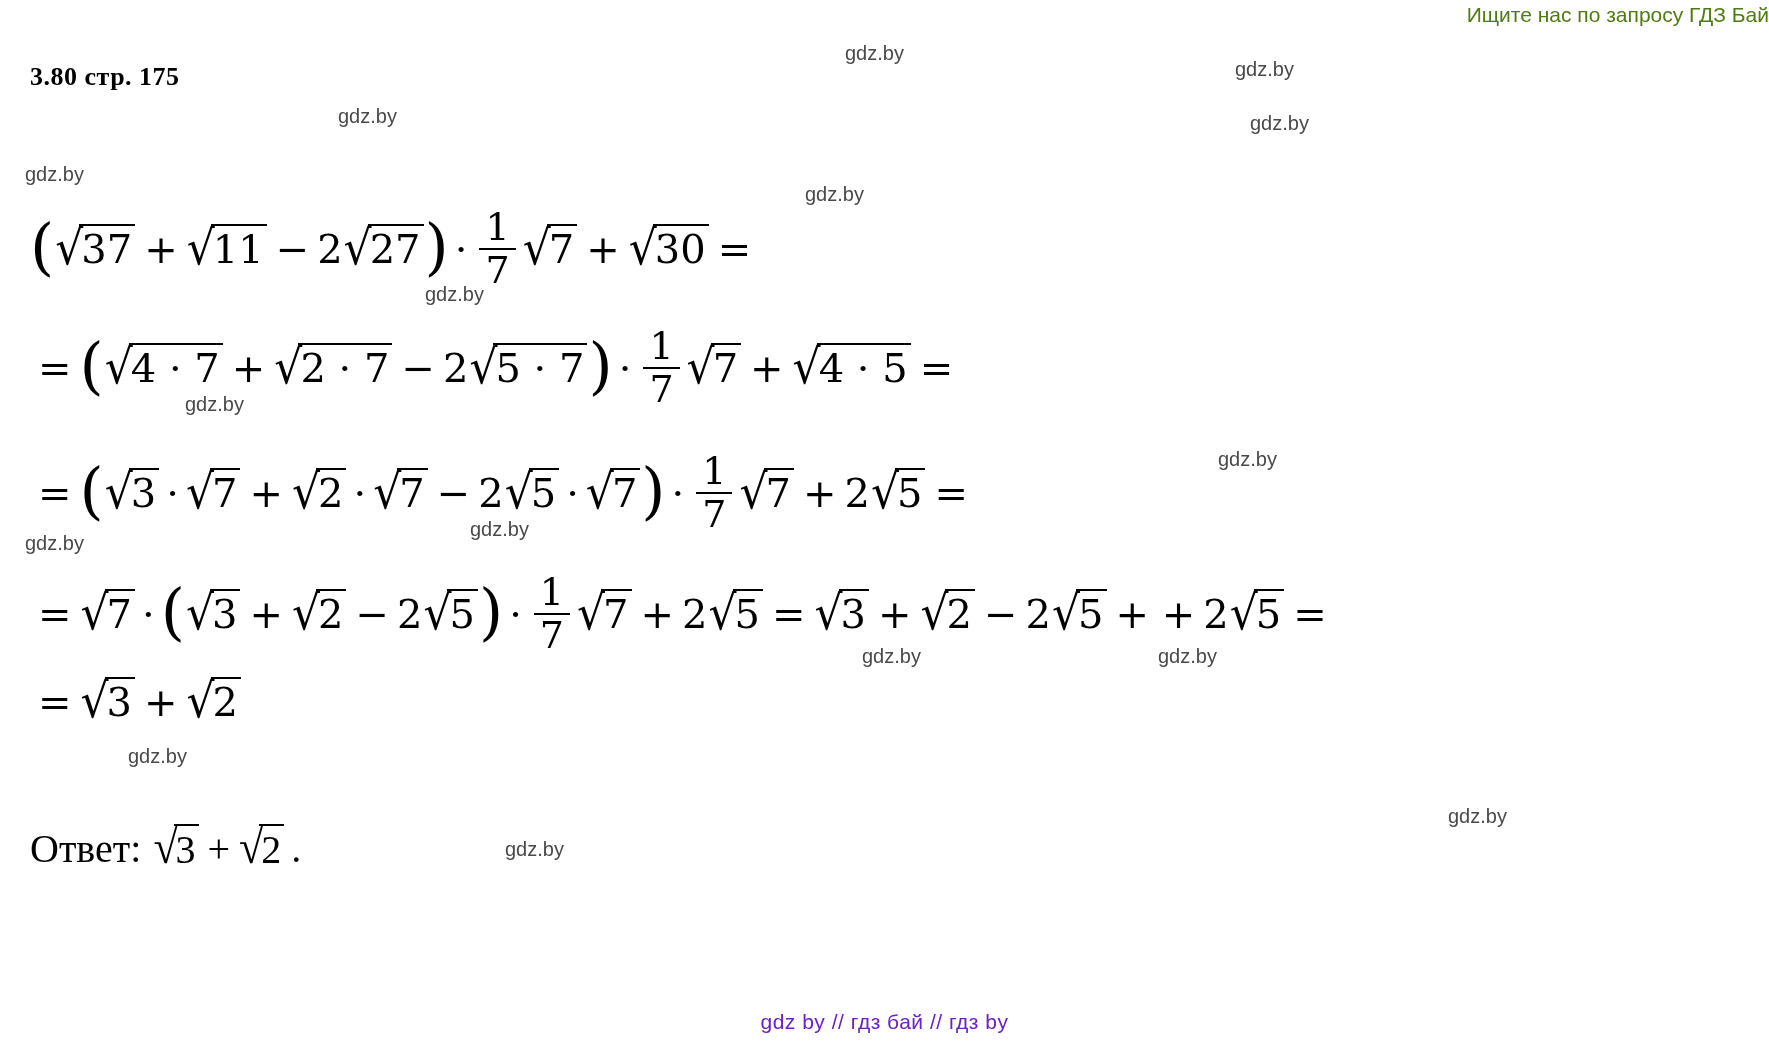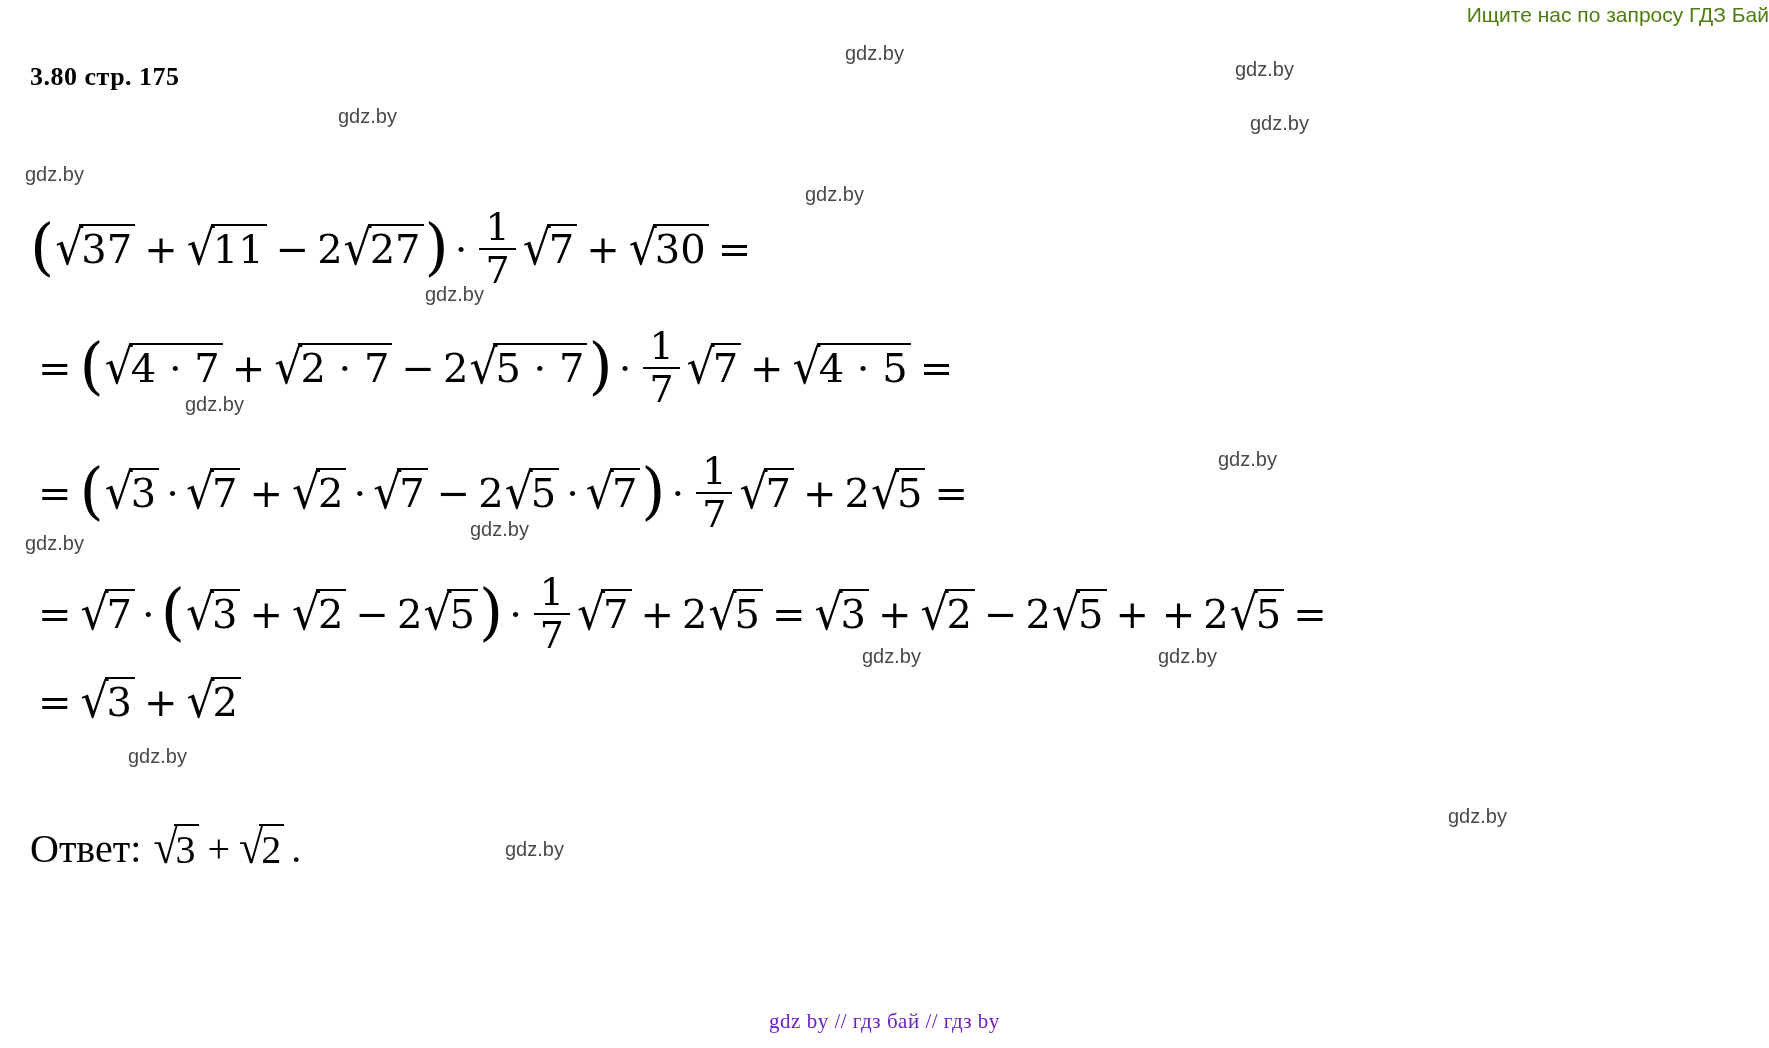--- a/index.html
+++ b/index.html
@@ -31,21 +31,21 @@
   }
 
   
   .bottom-banner {
     position: absolute;
     bottom: 14px;
     left: 0;
     width: 100%;
     text-align: center;
     color: #6b21c8;
-    font-family: Liberation Serif, serif;
+    font-family: Liberation Sans, sans-serif;
     font-size: 21px;
     letter-spacing: 0.5px;
     white-space: nowrap;
   }
 
   
   .wm {
     position: absolute;
     color: #3a3a3a;
     font-family: "Liberation Sans", sans-serif;

